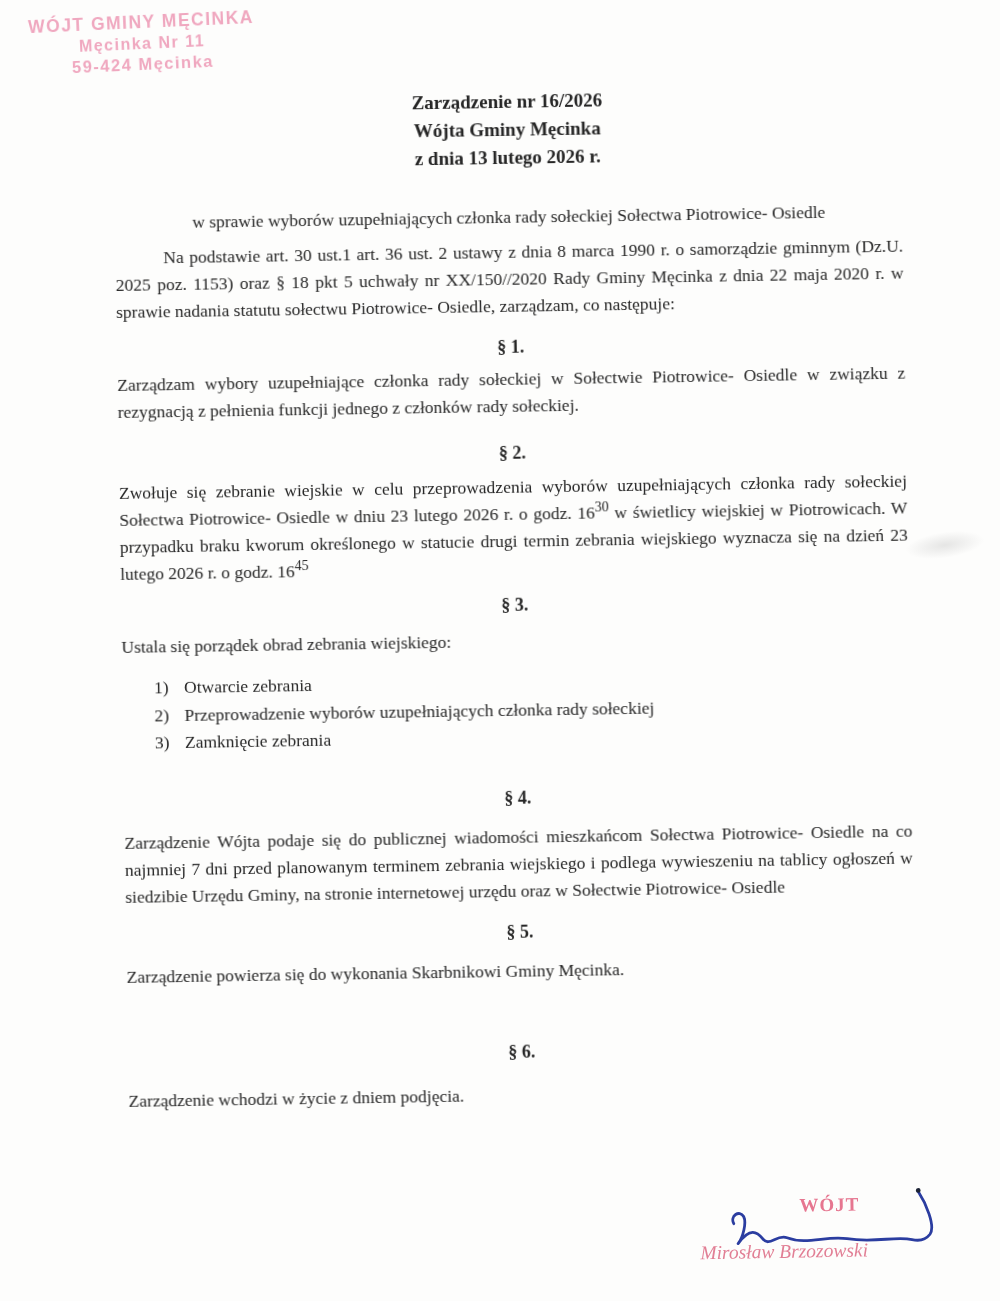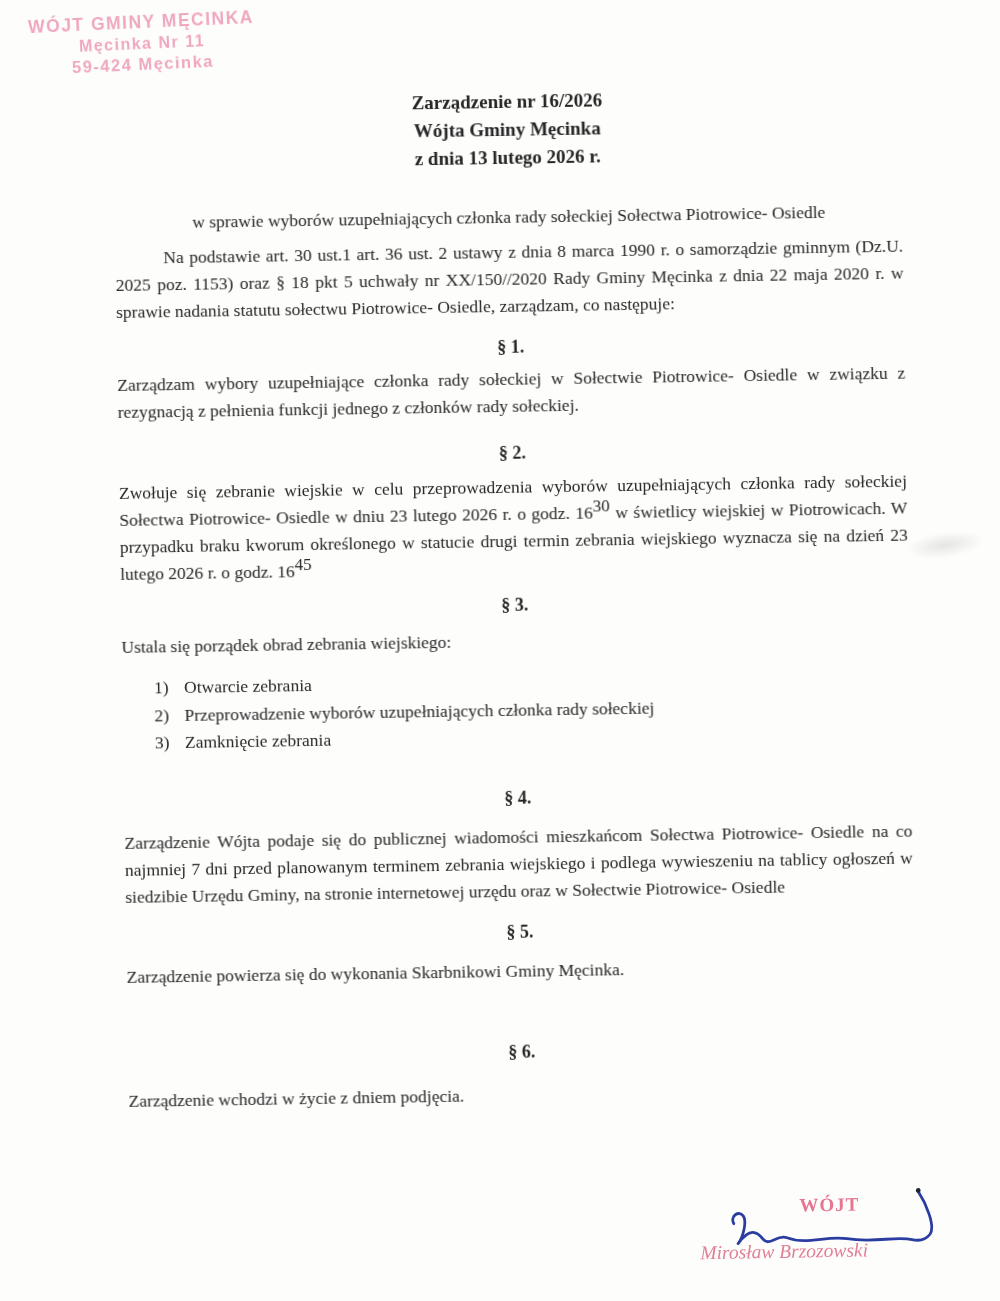--- a/index.html
+++ b/index.html
@@ -49,21 +49,21 @@
   .subject { text-align: center; margin-top: 32px !important; }
   .preamble { margin-top: 8px !important; text-indent: 48px; text-align: justify; }
   .sec {
     text-align: center; font-weight: bold; font-size: 18px;
     line-height: 27px; margin: 0;
   }
   .sec.h1 { margin-top: 14px; }
   .body1 { margin-top: 5px !important; text-align: justify; }
   .sec.h2 { margin-top: 20px; }
   .body2 { margin-top: 7px !important; text-align: justify; }
-  .body2 sup { font-size: 17px; line-height: 0; }
+  .body2 sup { font-size: 14px; line-height: 0; }
   .sec.h3 { margin-top: 10px; }
   .intro3 { margin-top: 9px !important; }
   .agenda { list-style: none; margin: 14px 0 0 0; padding: 0 0 0 32px; }
   .agenda li { line-height: 27.5px; }
   .agenda .num { display: inline-block; width: 30px; }
   .sec.h4 { margin-top: 33px; }
   .body4 { margin-top: 12px !important; text-align: justify; }
   .sec.h5 { margin-top: 14px; }
   .body5 { margin-top: 12px !important; }
   .sec.h6 { margin-top: 54px; }

